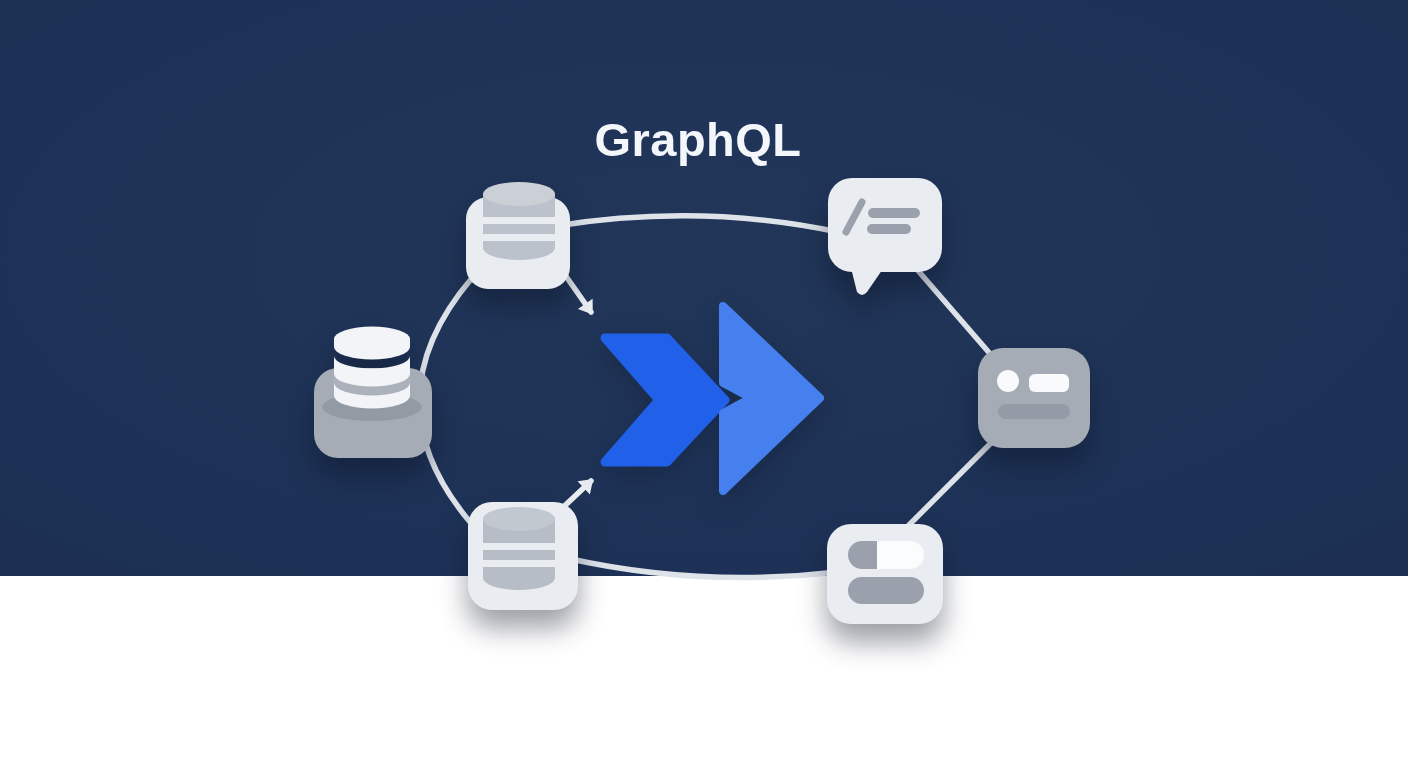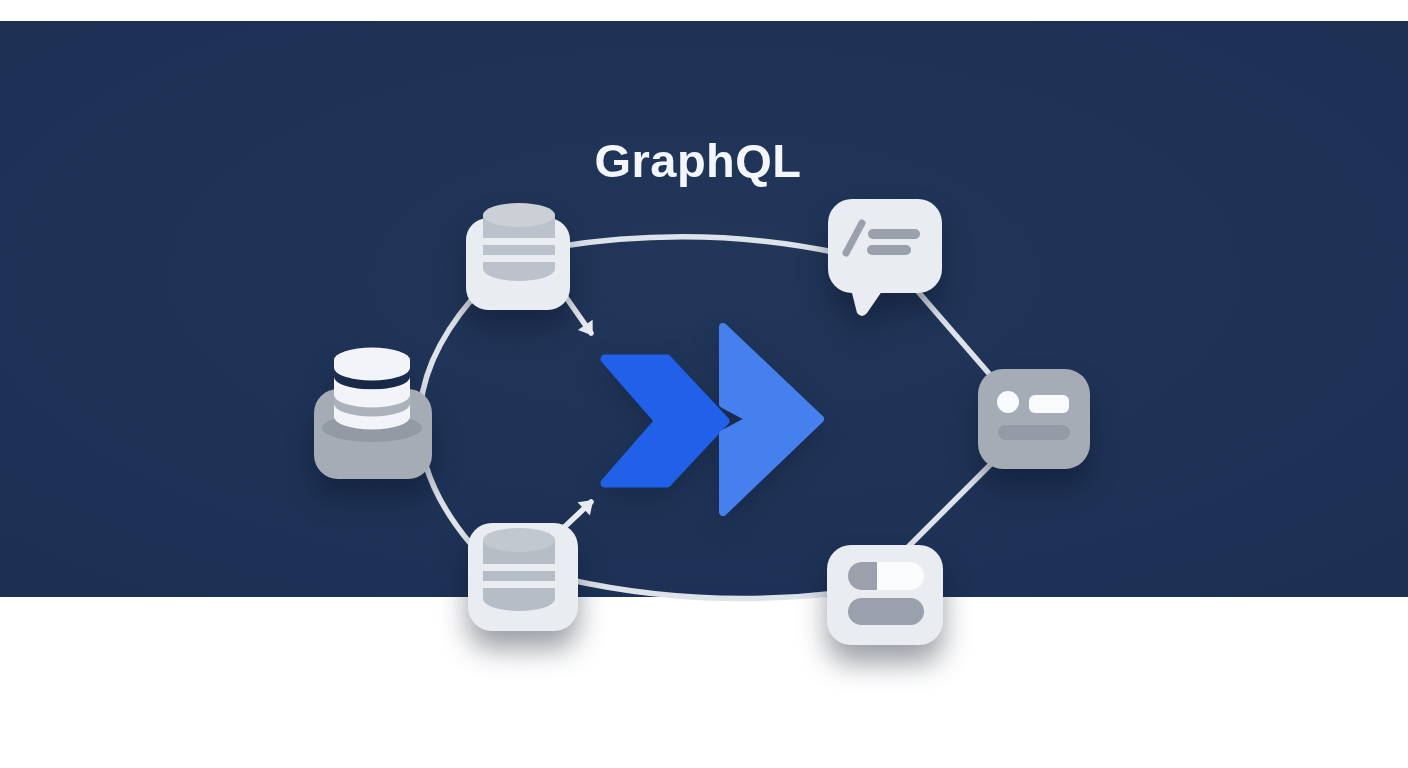--- a/index.html
+++ b/index.html
@@ -4,21 +4,20 @@
 <style>
   html, body { margin: 0; padding: 0; }
   body {
     width: 1408px; height: 768px; overflow: hidden;
     font-family: "Liberation Sans", sans-serif;
   }
   .stage {
     position: relative; width: 1408px; height: 576px;
     background: radial-gradient(120% 125% at 50% 44%,
       #213659 0%, #1D3156 48%, #1A2C4E 78%, #152544 100%);
-    margin-top: 21px;
   }
   svg { display: block; }
   .node { filter: drop-shadow(0 18px 14px rgba(8,15,32,0.40)); }
   .logo { filter: drop-shadow(0 10px 12px rgba(8,15,32,0.25)); }
   .connector { fill: none; stroke: #DEE3EA; stroke-width: 5.5; stroke-linecap: round; }
   .arrow { fill: none; stroke: #E9EDF2; stroke-width: 5.5; stroke-linecap: round; }
   .title-text {
     font-family: "Liberation Sans", sans-serif;
     font-weight: 600; font-size: 47px; letter-spacing: 0.5px;
   }

